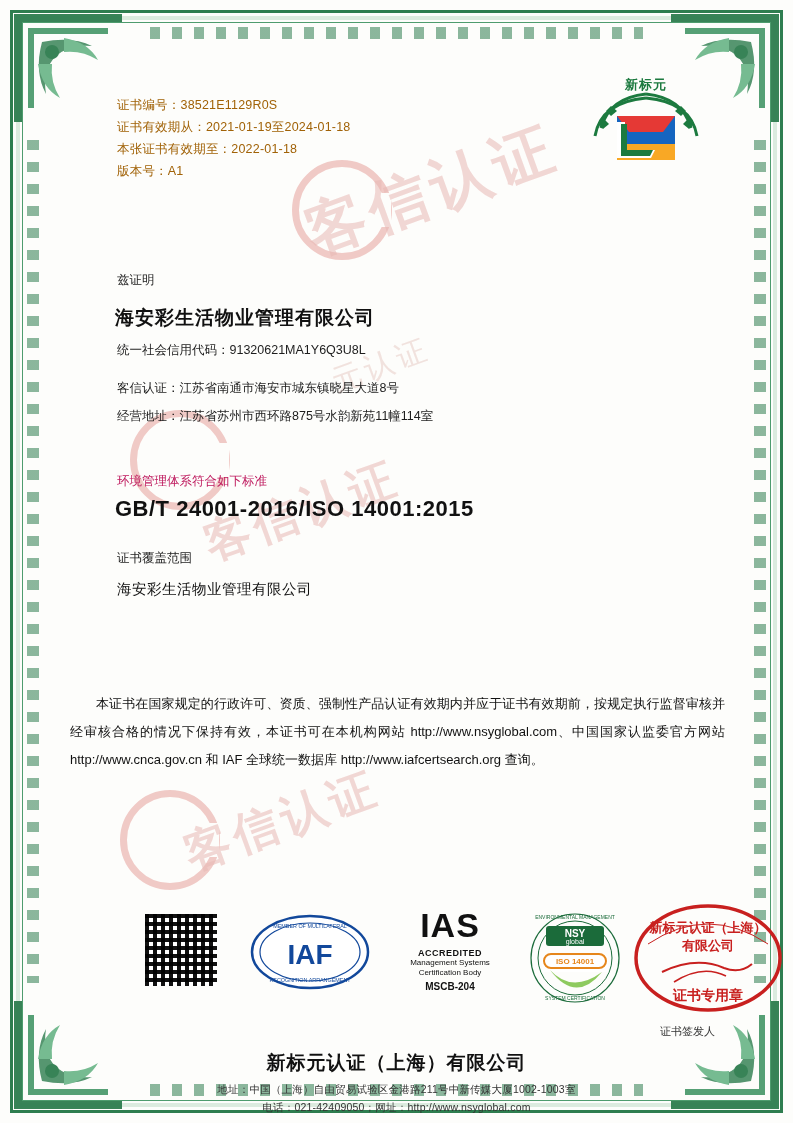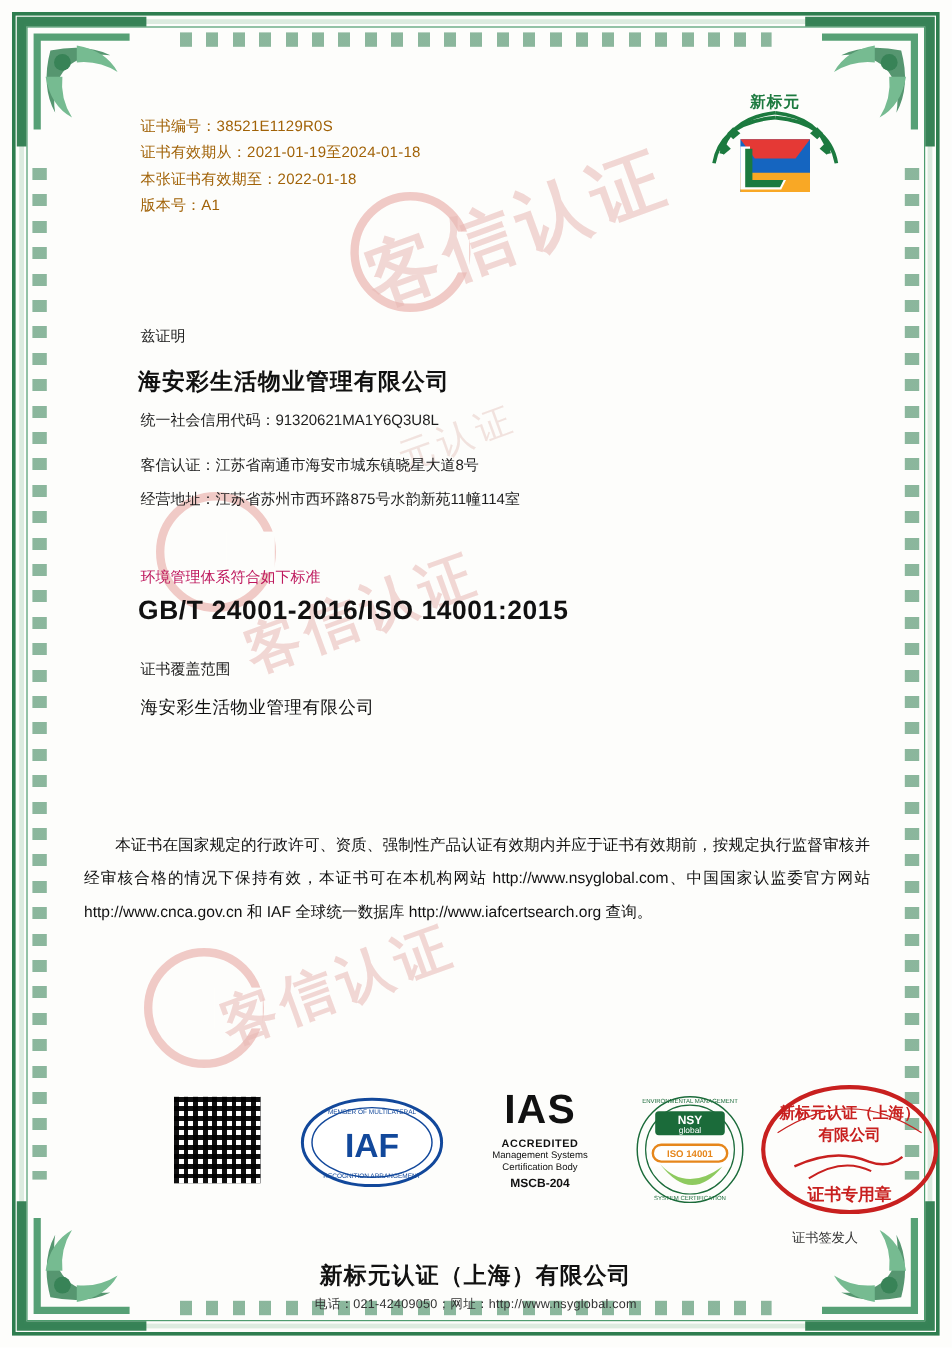--- a/index.html
+++ b/index.html
@@ -324,17 +324,18 @@
           <text x="80" y="104" font-family="Liberation Sans, sans-serif" font-size="14" font-weight="bold" fill="#c8201f" text-anchor="middle">证书专用章</text>
           <path d="M34 76 q34 -16 62 -4 q16 6 28 -4" fill="none" stroke="#c8201f" stroke-width="2"></path>
           <path d="M46 86 q28 -18 52 -6" fill="none" stroke="#c8201f" stroke-width="1.6"></path>
         </svg>
       </div>
       <div class="seal-label">证书签发人</div>
     </div>
 
     <div class="footer">
       <div class="f-name">新标元认证（上海）有限公司</div>
+      <div class="f-line">地址：中国（上海）自由贸易试验区金港路211号中新传媒大厦1002-1003室</div>
       <div class="f-line2">电话：021-42409050；网址：http://www.nsyglobal.com</div>
     </div>
 
   </div>
 </div>
 
 </body></html>

